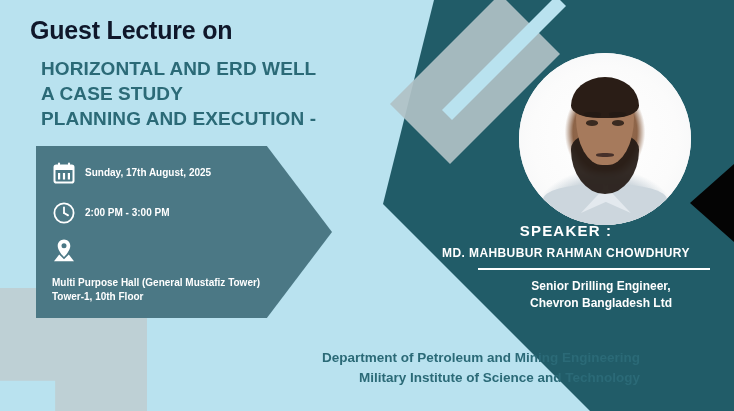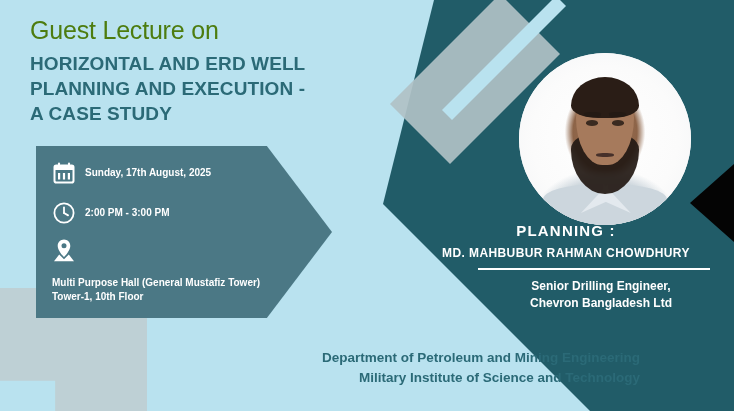--- a/index.html
+++ b/index.html
@@ -56,33 +56,33 @@
 
   
   #headline {
     position: absolute;
     left: 30px;
     top: 16px;
     width: 360px;
   }
   #title-main {
     font-size: 25px;
-    font-weight: 400;
-    color: #4d7c0f;
+    font-weight: 700;
+    color: #0f172a;
     letter-spacing: -0.2px;
     line-height: 1.15;
     margin: 0 0 6px 0;
   }
   #title-sub {
     font-size: 19px;
     font-weight: 700;
     color: #2b6a77;
     letter-spacing: 0.1px;
     line-height: 1.32;
-    margin: 0;
+    margin: 11px;
     text-transform: uppercase;
   }
   #title-sub .ln { display: block; }
 
   
   #details-banner {
     position: absolute;
     left: 36px;
     top: 146px;
     width: 296px;
@@ -236,22 +236,22 @@
   <div class="shape" id="gray-block-bottom-left"></div>
   <div class="shape" id="teal-panel"></div>
   <div class="shape" id="gray-slant"></div>
   <div class="shape" id="blue-sliver"></div>
   <div class="shape" id="black-arrow"></div>
 
   <div id="headline">
     <h1 id="title-main">Guest Lecture on</h1>
     <h2 id="title-sub">
       <span class="ln">HORIZONTAL AND ERD WELL</span>
+      <span class="ln">A CASE STUDY</span>
       <span class="ln">PLANNING AND EXECUTION -</span>
-      <span class="ln">A CASE STUDY</span>
     </h2>
   </div>
 
   <div id="details-banner">
 
     <div class="detail-row" id="detail-row-date">
       <span class="detail-icon">
         <svg viewBox="0 0 24 24" width="24" height="24">
           <rect x="2.5" y="4.5" width="19" height="17" rx="1.8" fill="none" stroke="#ffffff" stroke-width="2"></rect>
           <rect x="2.5" y="4.5" width="19" height="4.5" fill="#ffffff"></rect>
@@ -302,21 +302,21 @@
       <span class="face-part" id="face-hair"></span>
       <span class="face-part" id="face-brow-l"></span>
       <span class="face-part" id="face-brow-r"></span>
       <span class="face-part" id="face-eye-l"></span>
       <span class="face-part" id="face-eye-r"></span>
       <span class="face-part" id="face-mouth"></span>
     </div>
   </div>
 
   <div id="speaker-block">
-    <p id="speaker-label">PLANNING :</p>
+    <p id="speaker-label">SPEAKER :</p>
     <p id="speaker-name">MD. MAHBUBUR RAHMAN CHOWDHURY</p>
     <div id="speaker-rule"></div>
     <p id="speaker-role">
       <span class="ln">Senior Drilling Engineer,</span>
       <span class="ln">Chevron Bangladesh Ltd</span>
     </p>
   </div>
 
   <div id="footer-block">
     <span class="footer-line">Department of Petroleum and Mining Engineering</span>

